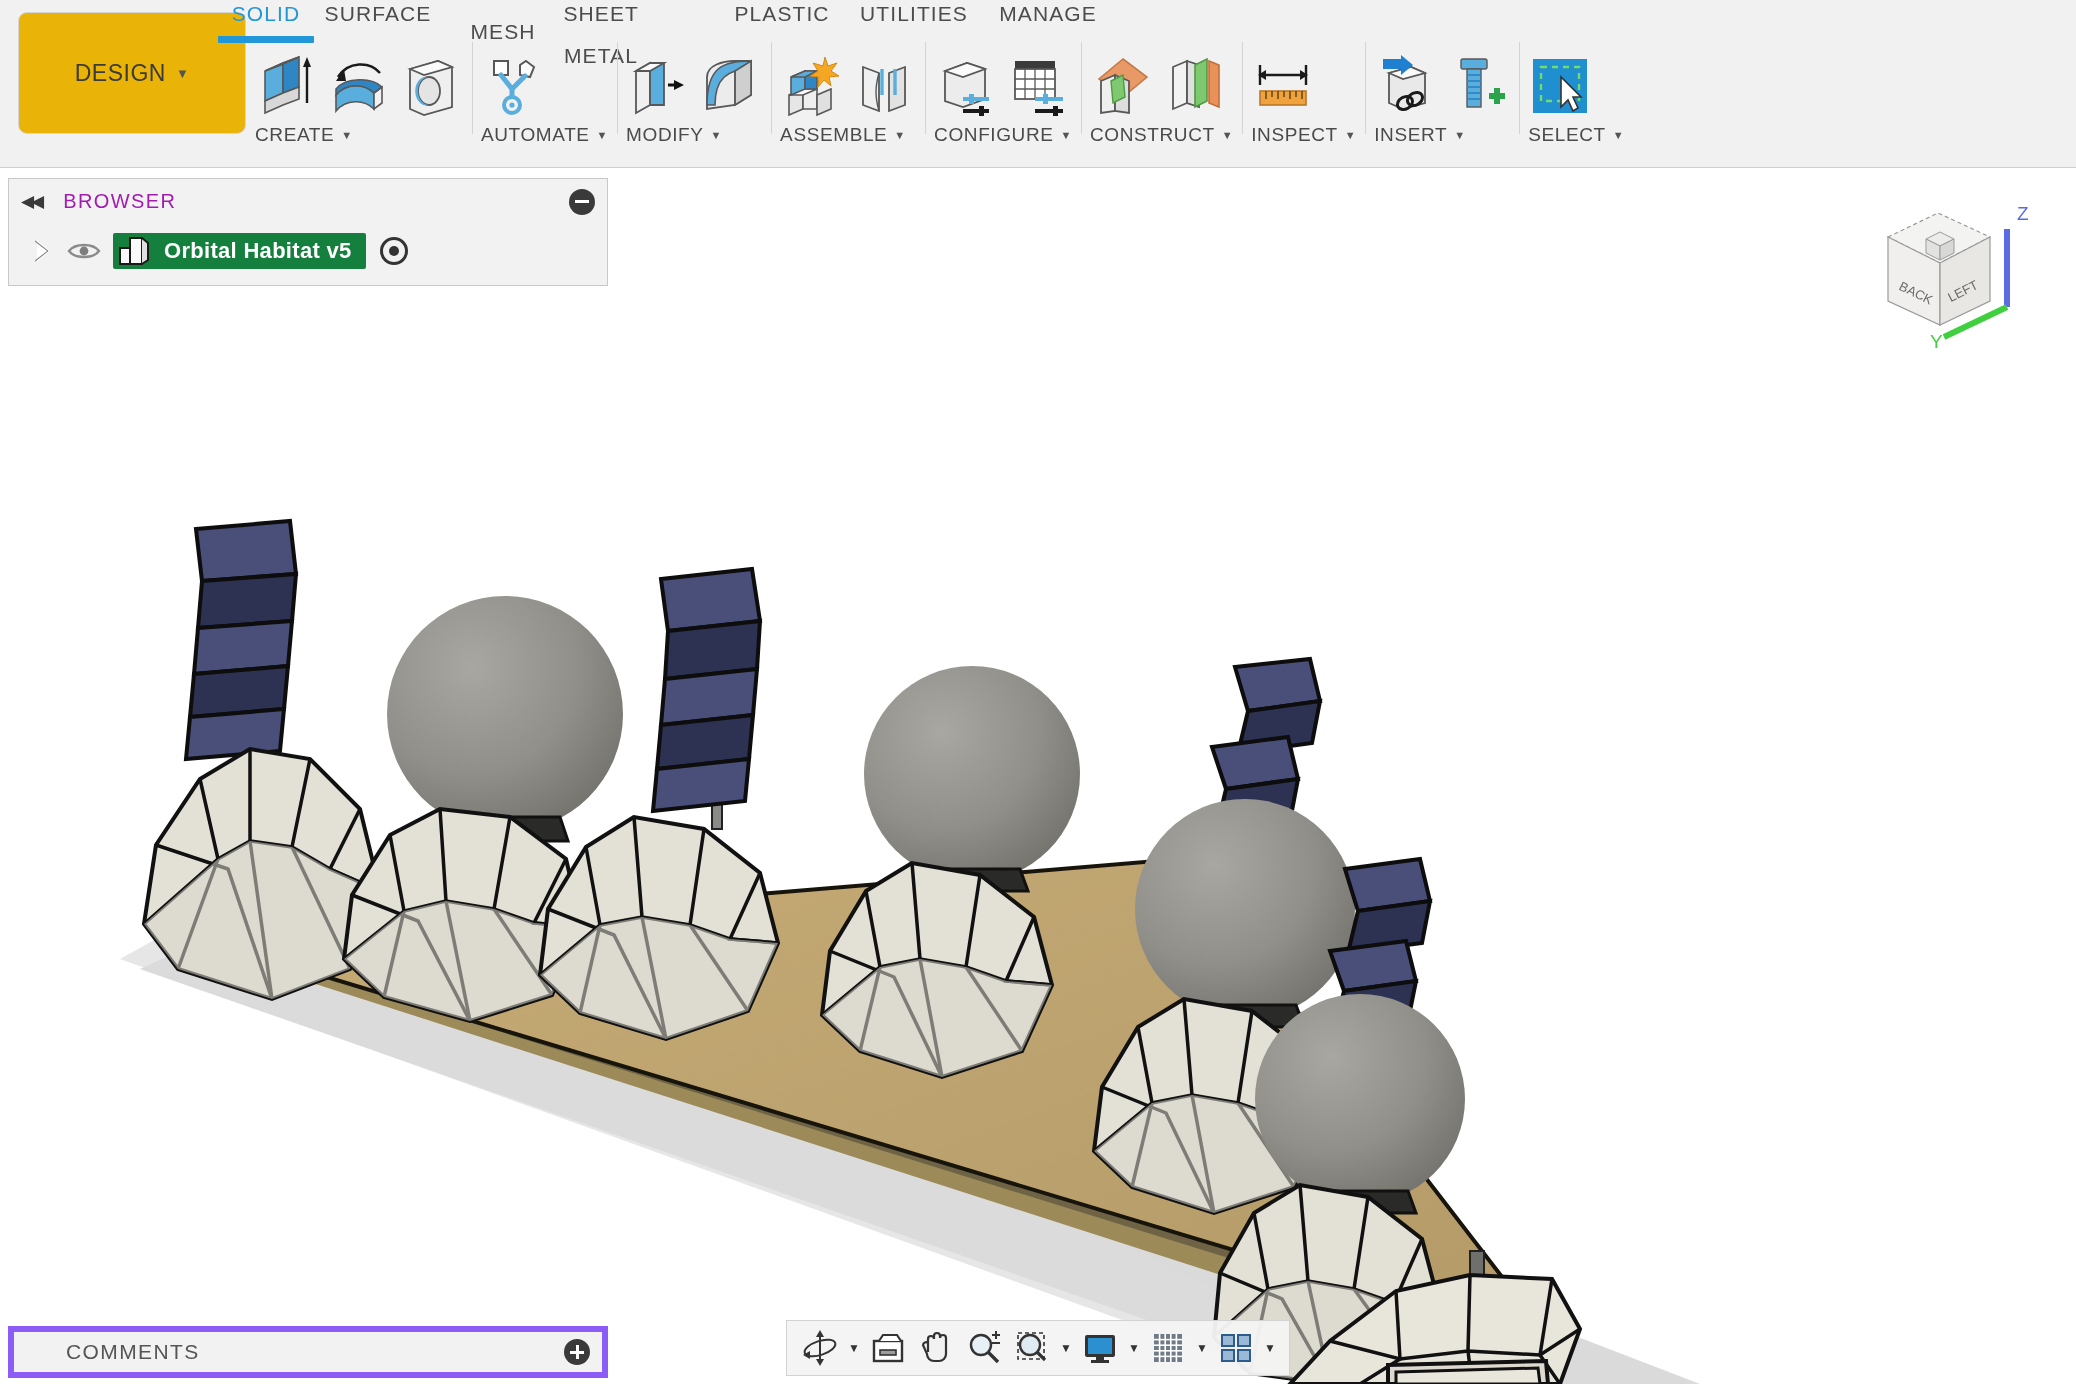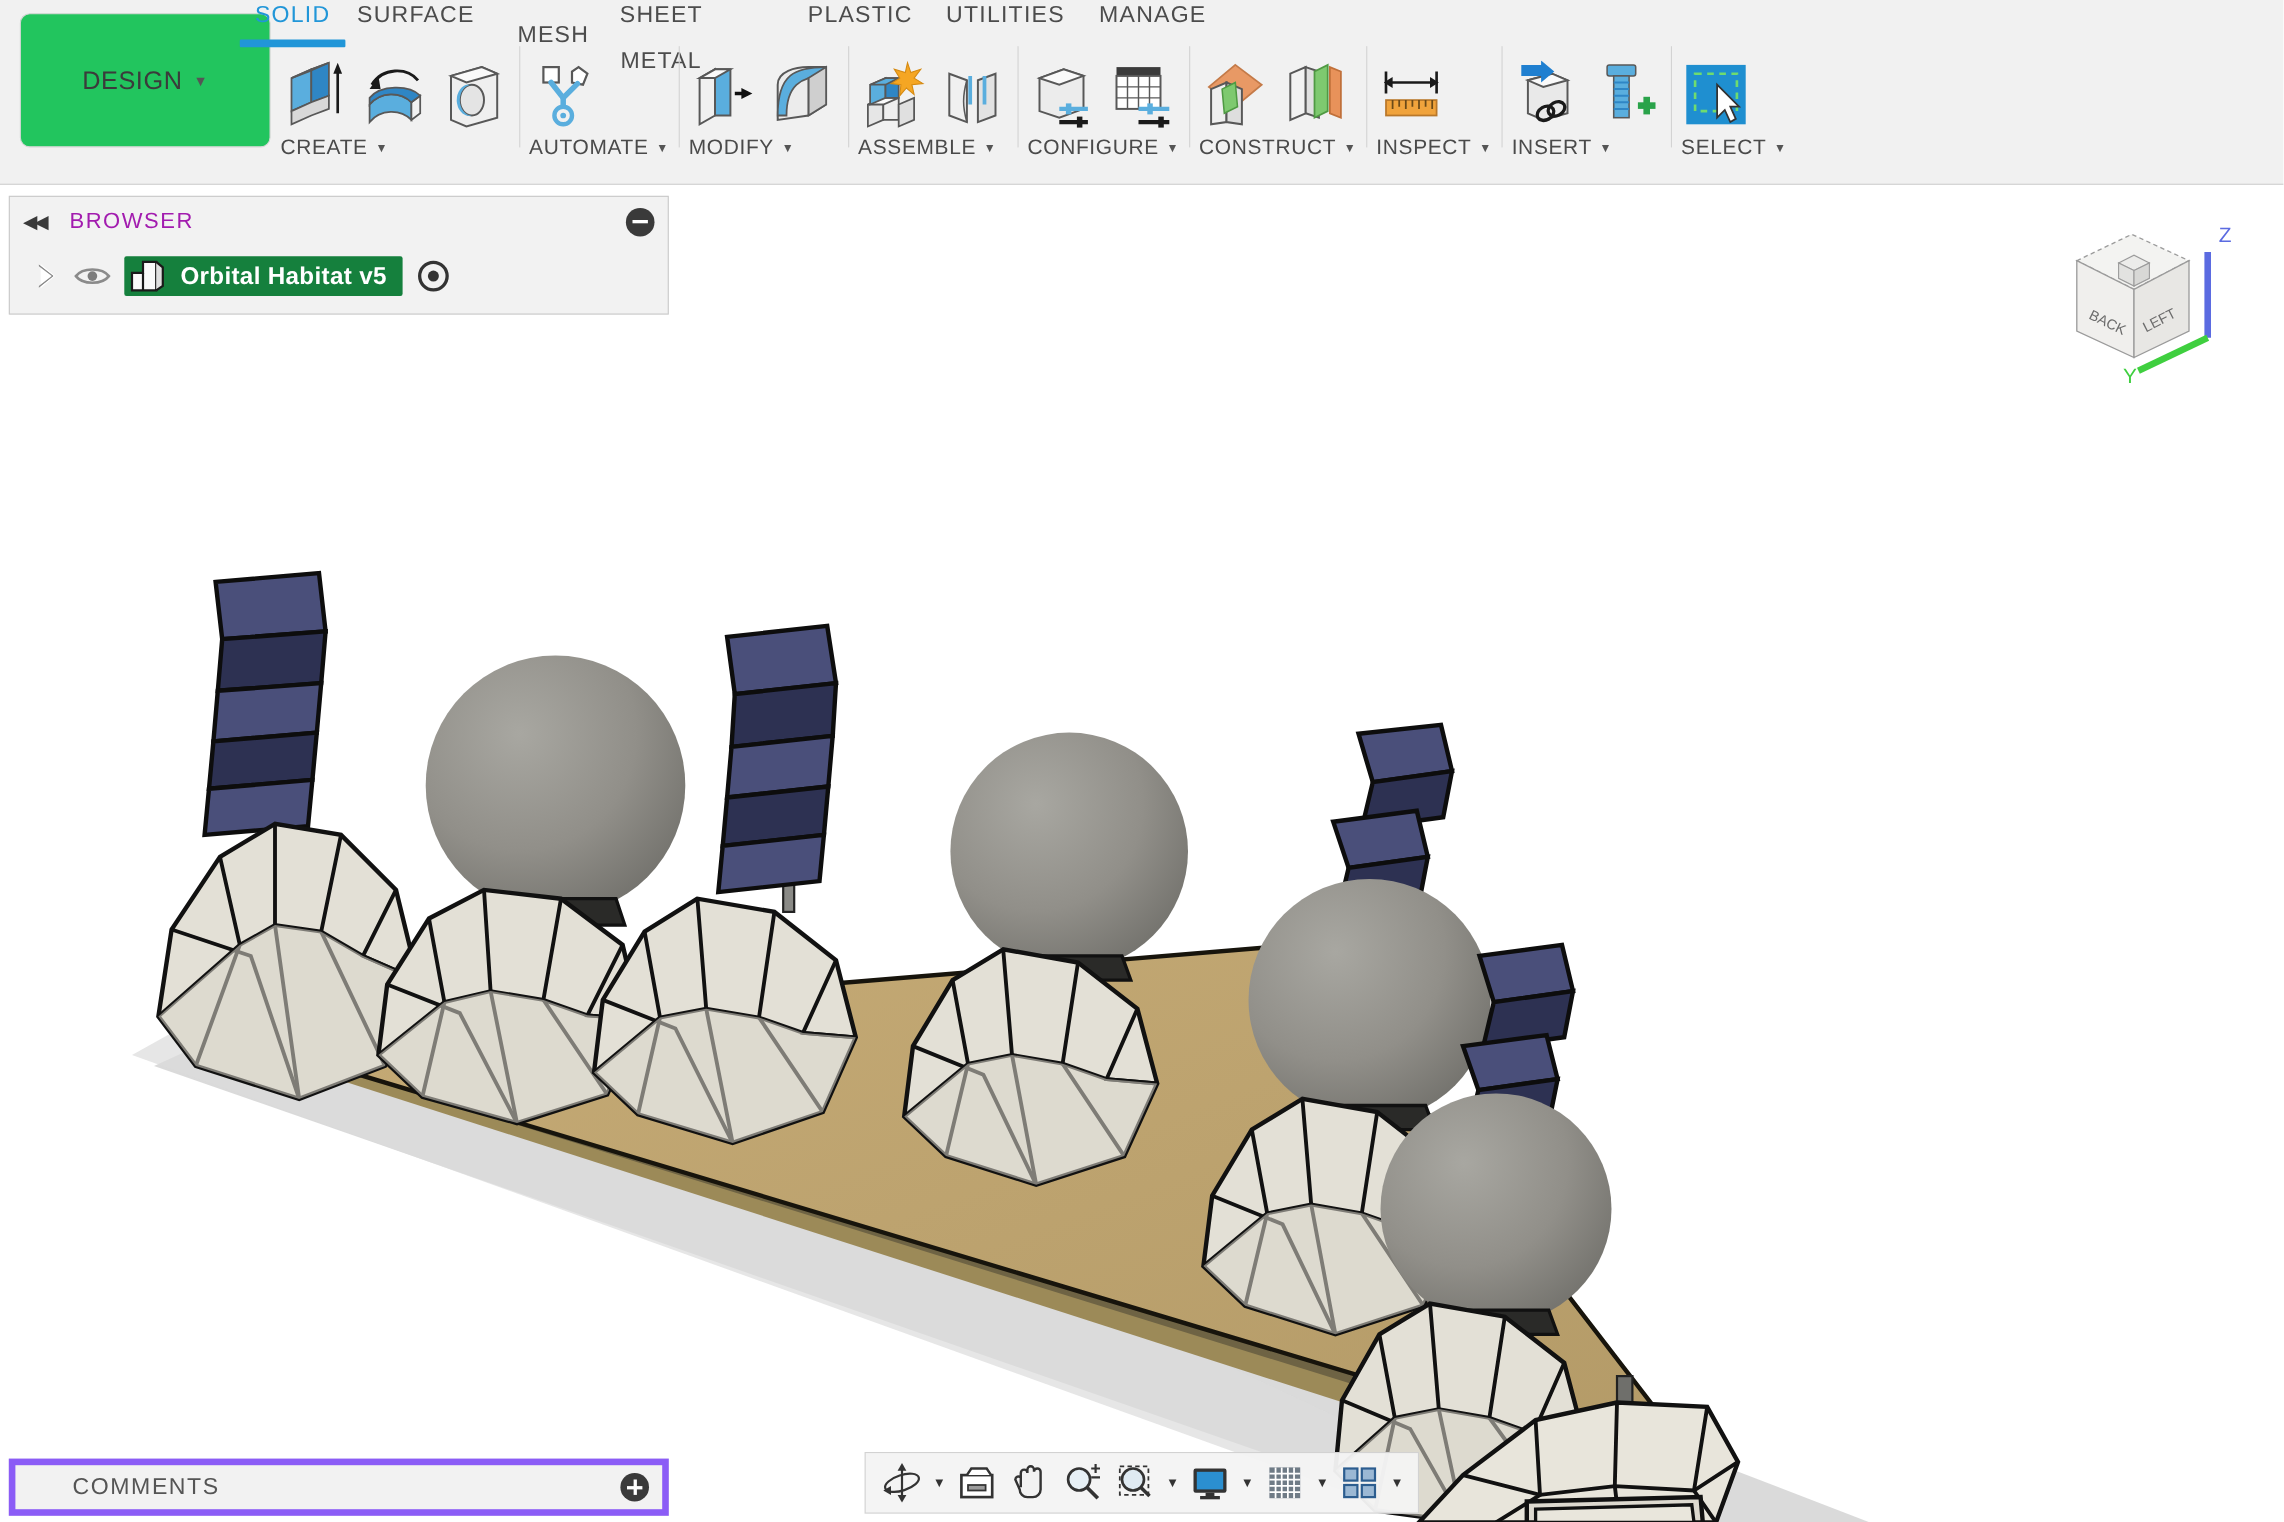--- a/index.html
+++ b/index.html
@@ -13,21 +13,21 @@
 
   
   #ribbon {
     position: absolute; left: 0; top: 0; width: 2076px; height: 168px;
     background: #f1f1f1;
     border-bottom: 1px solid #cfcfcf;
     display: flex; align-items: flex-start;
   }
   .design-btn {
     width: 228px; height: 122px; margin: 12px 0 0 18px;
-    background: #22c55e; border: 1px solid #d6d6d6; border-radius: 9px;
+    background: #eab308; border: 1px solid #d6d6d6; border-radius: 9px;
     display: flex; align-items: center; justify-content: center;
     font-size: 23px; letter-spacing: .5px; color: #3b3b3b;
     cursor: pointer;
   }
   .design-btn .caret { margin-left: 10px; font-size: 13px; color: #555; }
 
   #ribbon-right { position: relative; flex: 1; height: 168px; }
 
   
   #tabs {

